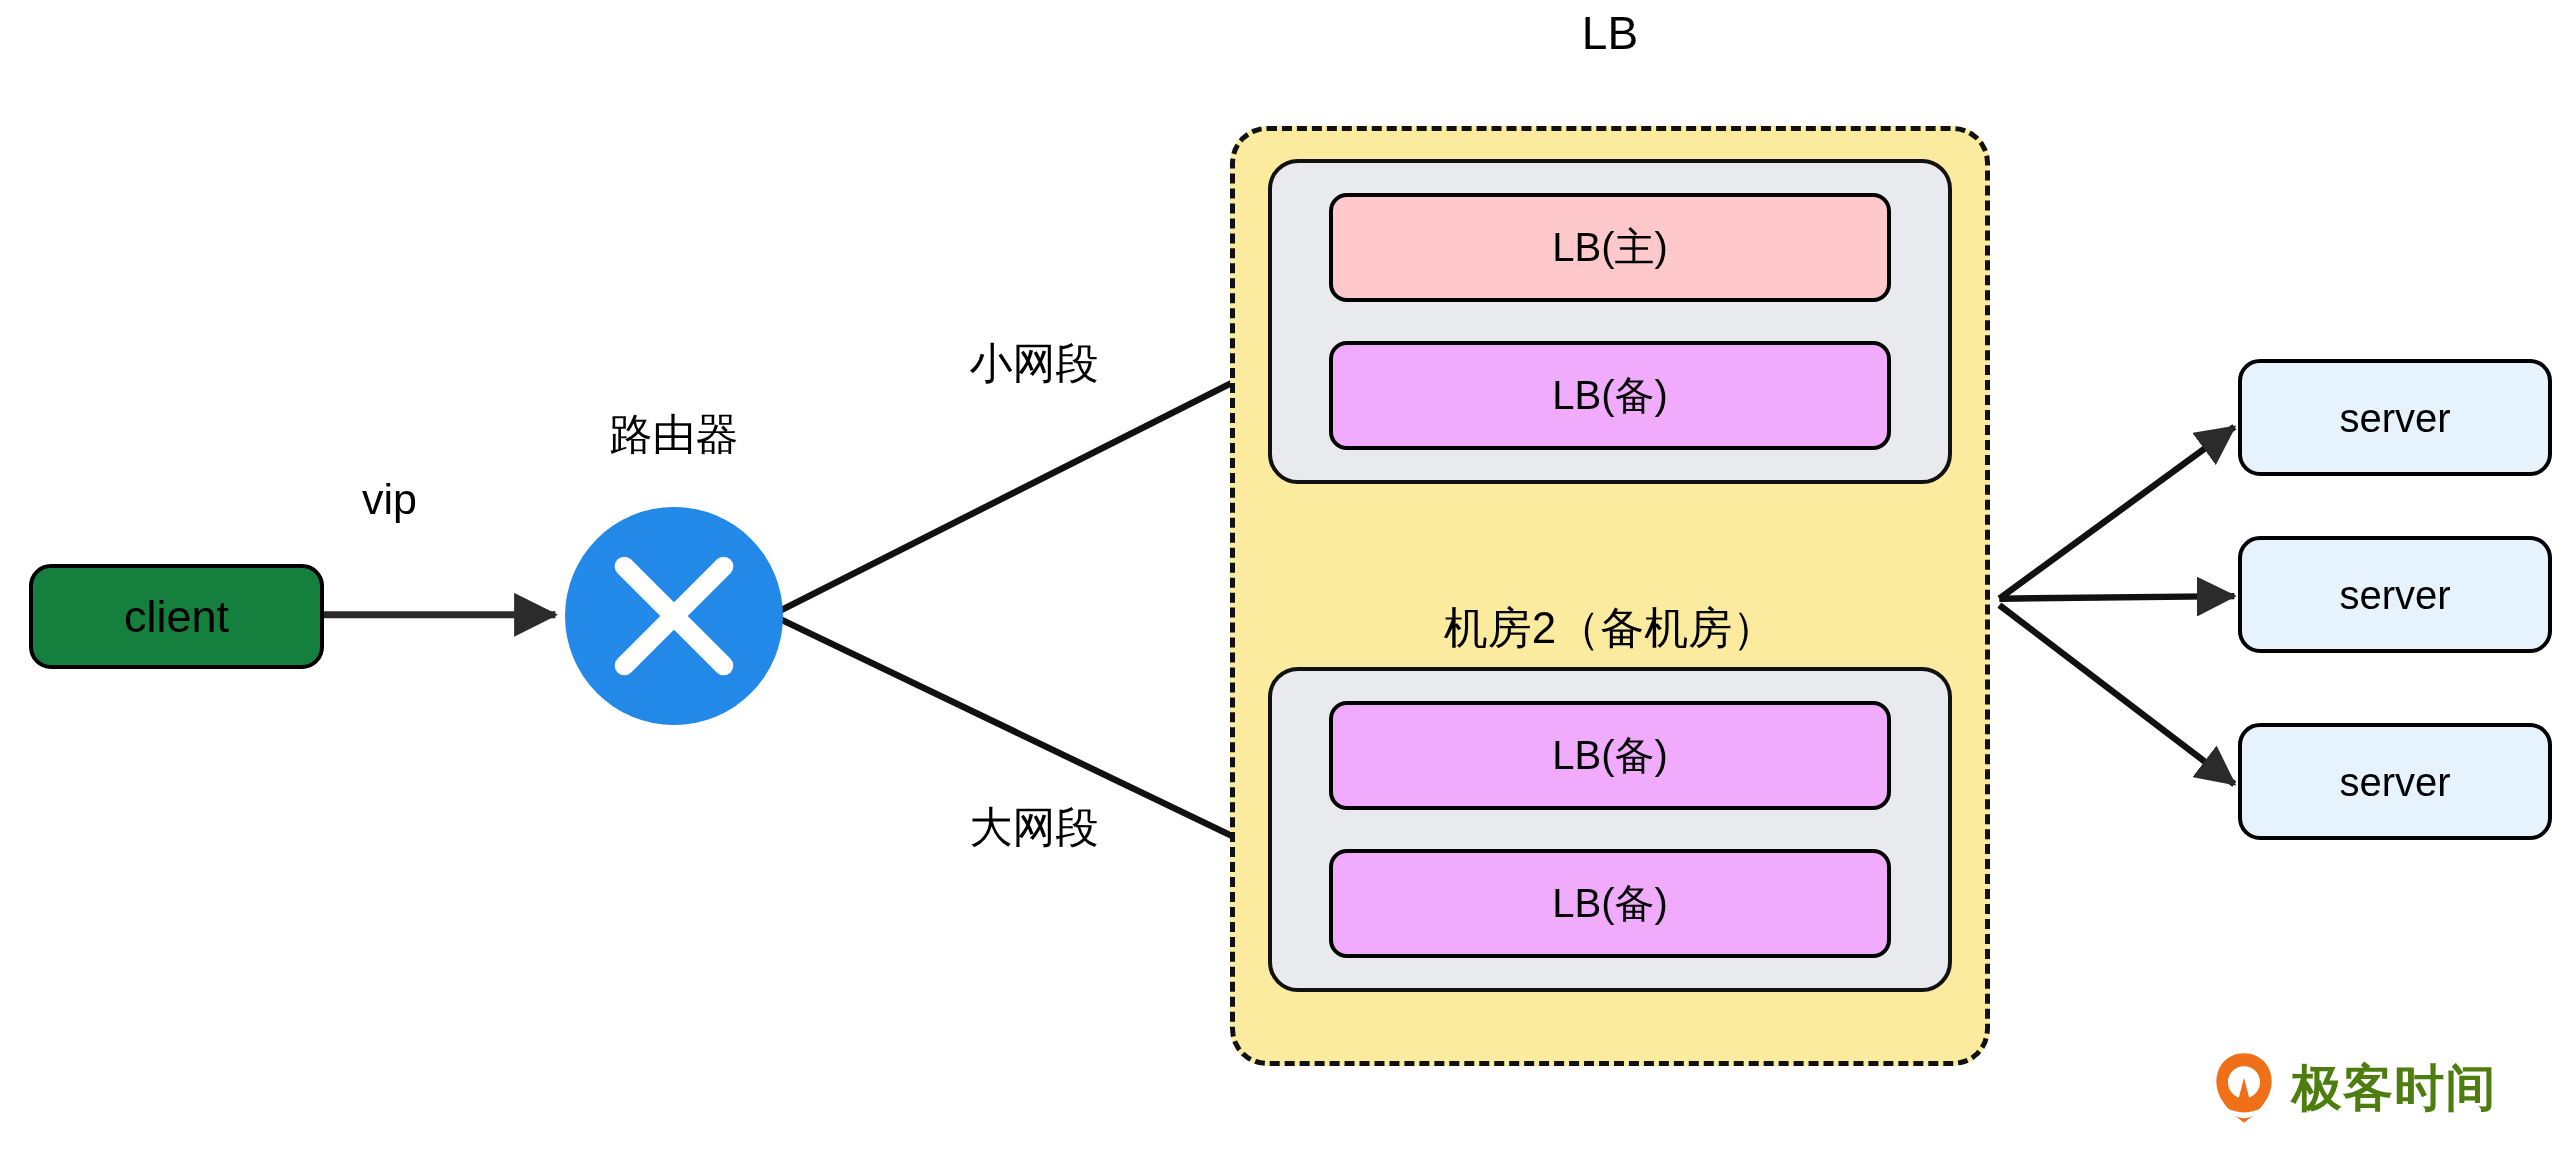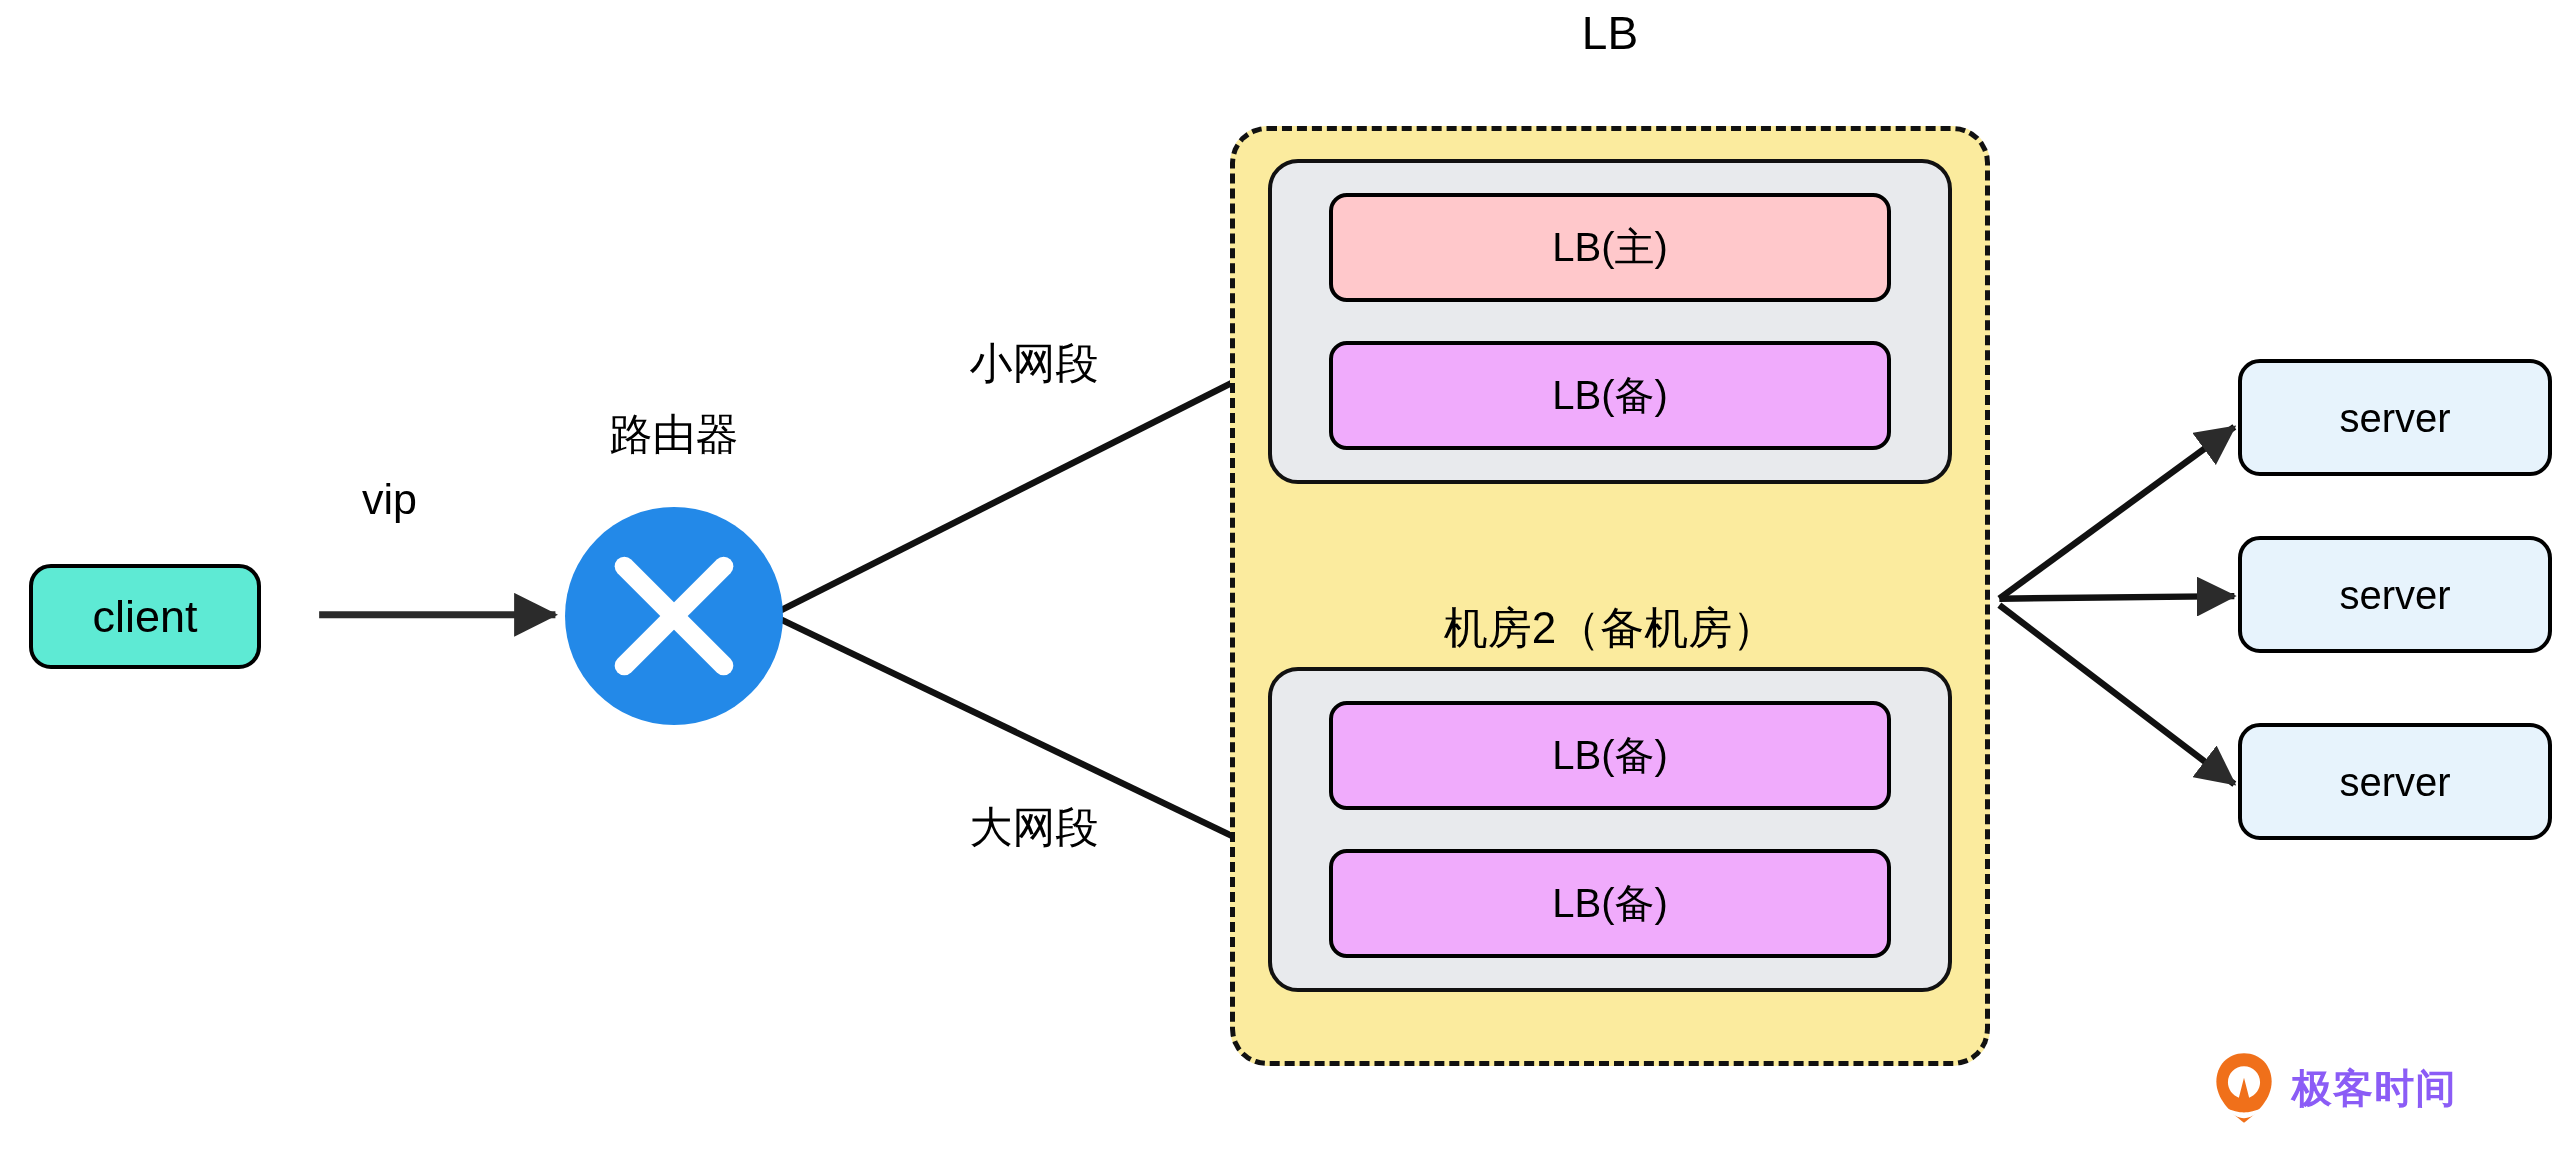--- a/index.html
+++ b/index.html
@@ -39,23 +39,23 @@
     border-radius: 22px;
     text-align: center;
     line-height: 1.1;
     color: #000000;
     white-space: nowrap;
   }
 
   .node-client {
     left: 29px;
     top: 564px;
-    width: 232px;
+    width: 295px;
     height: 105px;
-    background: #5eead4;
+    background: #15803d;
     font-size: 45px;
   }
 
   .node-server {
     left: 2238px;
     width: 314px;
     height: 117px;
     background: #e7f3fc;
     font-size: 40px;
   }
@@ -167,23 +167,23 @@
   
   .watermark {
     position: absolute;
     left: 2213px;
     top: 1052px;
     display: flex;
     align-items: center;
     gap: 16.7px;
   }
   .watermark-text {
-    font-size: 40px;
+    font-size: 50px;
     font-weight: bold;
-    color: #8b5cf6;
+    color: #4d7c0f;
     letter-spacing: 1.3px;
     white-space: nowrap;
     font-family: Liberation Mono, monospace;
   }
 </style>
 </head>
 <body>
 
 <div id="stage">
 

